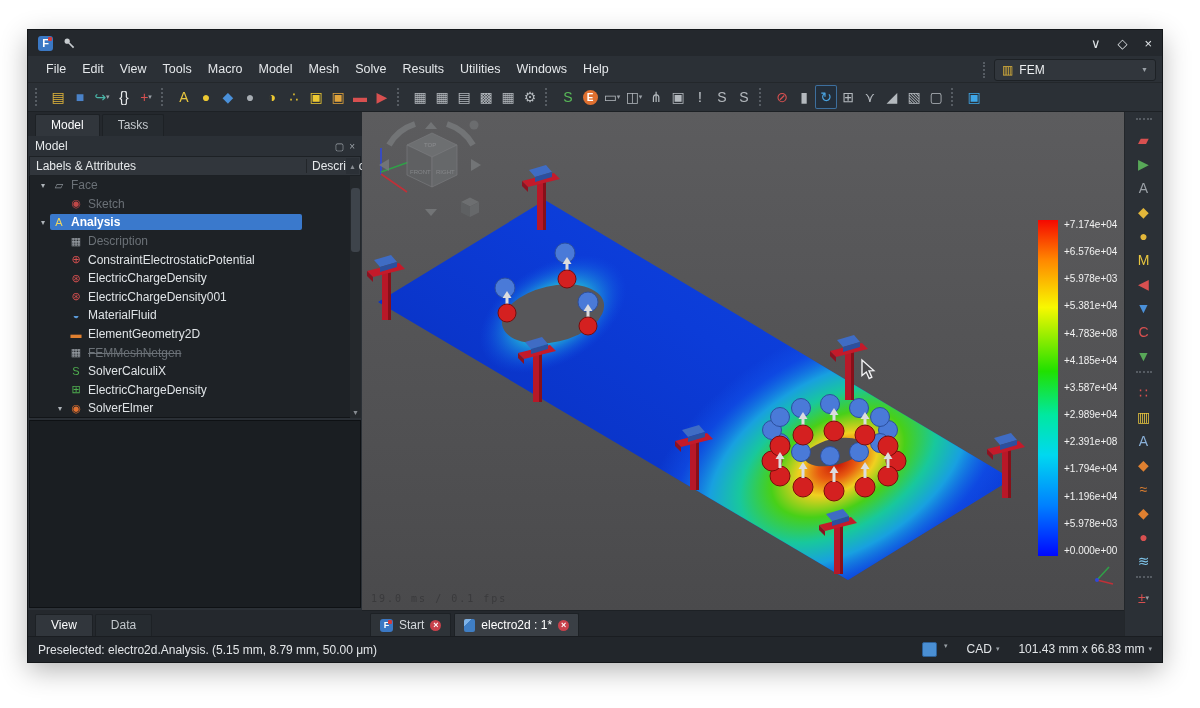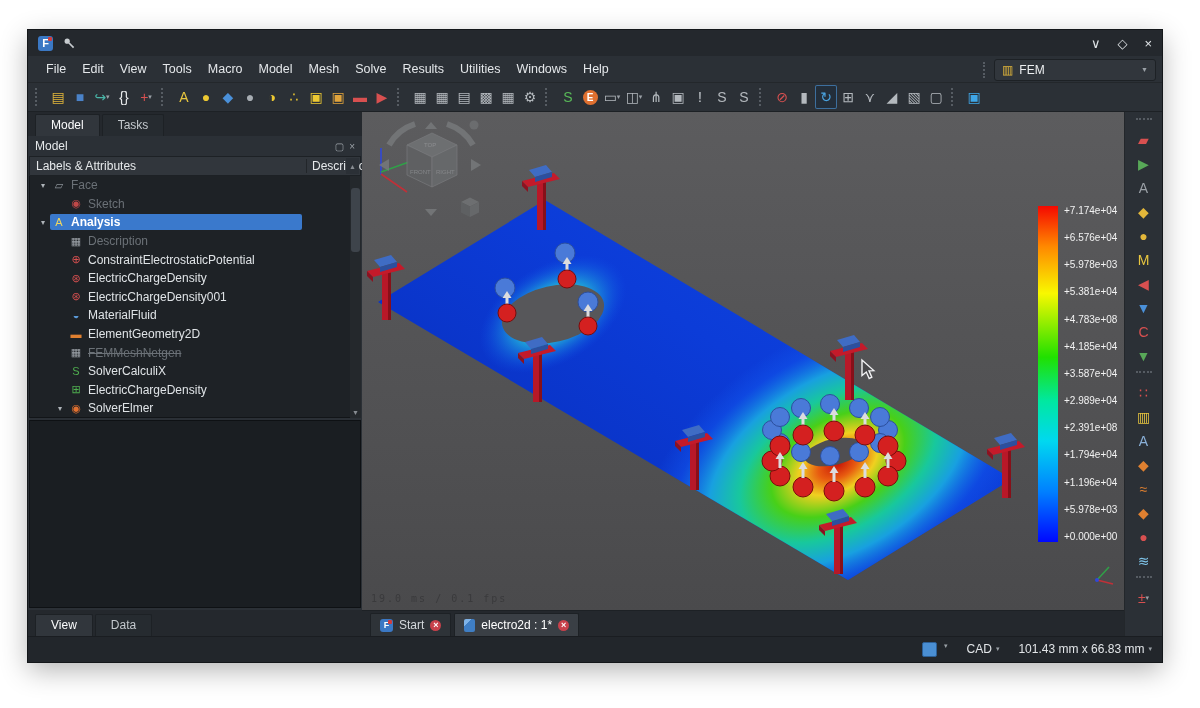--- a/index.html
+++ b/index.html
@@ -72,21 +72,21 @@
   .tree-scroll .arr{position:absolute;left:0;width:11px;height:11px;color:#878c92;font-size:7px;
                     display:flex;align-items:center;justify-content:center;}
   .lp-box{position:absolute;left:1px;top:308px;width:332px;height:188px;background:#1a1e22;
           border:1px solid #0e1114;box-sizing:border-box;}
   .bottom-tabs{position:absolute;left:0;top:580px;width:334px;height:26px;background:#24282d;
                display:flex;align-items:flex-end;padding-left:7px;gap:2px;box-sizing:border-box;}
   
   .viewport{position:absolute;left:334px;top:82px;width:762px;height:498px;overflow:hidden;
             background:linear-gradient(#5c5c5e,#4a4a4c);}
   .scene{position:absolute;left:0;top:0;}
-  .legend{position:absolute;left:676px;top:94px;display:flex;z-index:3;}
+  .legend{position:absolute;left:676px;top:108px;display:flex;z-index:3;}
   .legend-bar{width:20px;height:336px;
     background:linear-gradient(to bottom,#f50800 0%,#ff8800 12%,#f8f800 26%,#20e000 45%,#00e8a0 58%,#00d8f0 70%,#0080ff 85%,#0008ff 100%);}
   .legend-labels{display:flex;flex-direction:column;justify-content:space-between;height:336px;
                  padding-left:6px;font-size:10px;color:#f2f2f2;}
   .legend-label{height:10px;line-height:10px;white-space:nowrap;}
   .fps{position:absolute;left:9px;bottom:6px;font-family:"DejaVu Sans Mono",monospace;font-size:10px;
        color:#3a3a3c;letter-spacing:2px;z-index:3;}
   
   .rtoolbar{position:absolute;right:0;top:82px;width:38px;height:524px;background:#2b3036;
             display:flex;flex-direction:column;align-items:center;padding-top:3px;box-sizing:border-box;
@@ -652,20 +652,21 @@
           <span class="close-dot">×</span>
         </span>
         <span class="mdi-tab active">
           <span class="doc-icon"></span>
           <span>electro2d : 1*</span>
           <span class="close-dot">×</span>
         </span>
       </div>
 
     <div class="statusbar">
+      <span>Preselected: electro2d.Analysis. (5.15 mm, 8.79 mm, 50.00 μm)</span>
       <span class="sb-right">
         <span class="sb-chip"></span>
         <span class="caret">▾</span>
         <span class="sb-group">
           <span>CAD</span>
           <span class="caret">▾</span>
         </span>
         <span class="sb-group">
           <span>101.43 mm x 66.83 mm</span>
           <span class="caret">▾</span>

